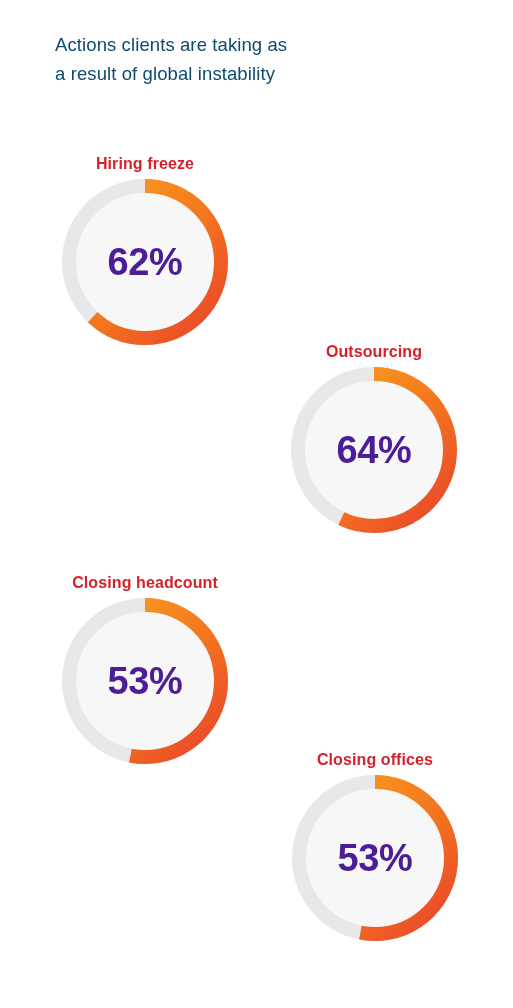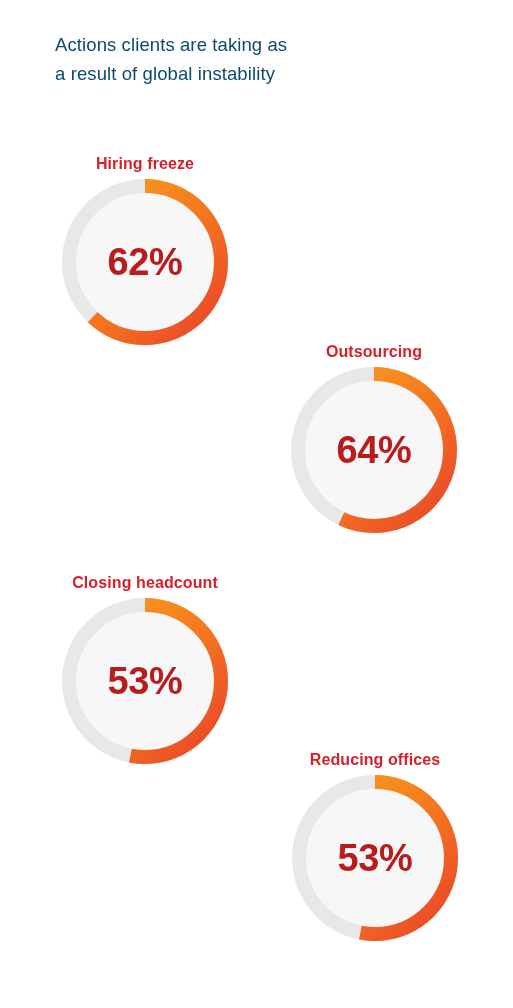--- a/index.html
+++ b/index.html
@@ -55,21 +55,21 @@
     overflow: visible;
   }
 
   .gauge-value {
     position: absolute;
     left: 0;
     width: 100%;
     text-align: center;
     font-size: 38px;
     font-weight: bold;
-    color: #b91c1c;
+    color: #4c1d95;
     letter-spacing: -0.4px;
   }
 
   
   #gauge-0 { left: 62px;  top: 155px; width: 166px; }
   #gauge-1 { left: 291px; top: 343px; width: 166px; }
   #gauge-2 { left: 62px;  top: 574px; width: 166px; }
   #gauge-3 { left: 292px; top: 751px; width: 166px; }
 
   .gauge-ring { top: 24px; width: 166px; height: 166px; }
@@ -144,21 +144,21 @@
       </defs>
       <circle cx="83" cy="83" r="69" fill="#f7f7f7" filter="url(#sh2)"></circle>
       <circle cx="83" cy="83" r="76" fill="none" stroke="#e8e8e8" stroke-width="14"></circle>
       <circle class="arc" cx="83" cy="83" r="76" fill="none" stroke="url(#grad2)" stroke-width="14" transform="rotate(-90 83 83)" stroke-dasharray="253.09 477.52"></circle>
     </svg>
   </div>
   <div class="gauge-value">53%</div>
 </div>
 
 <div class="gauge-block" id="gauge-3">
-  <div class="gauge-label">Reducing offices</div>
+  <div class="gauge-label">Closing offices</div>
   <div class="gauge-ring">
     <svg class="gauge-svg" viewBox="0 0 166 166" width="166" height="166">
       <defs>
         <linearGradient id="grad3" x1="0" y1="1" x2="1" y2="0">
           <stop offset="0%" stop-color="#e8412a"></stop>
           <stop offset="45%" stop-color="#f4751f"></stop>
           <stop offset="75%" stop-color="#f7901e"></stop>
           <stop offset="100%" stop-color="#f04b23"></stop>
         </linearGradient>
         <filter id="sh3" x="-25%" y="-25%" width="150%" height="150%">

